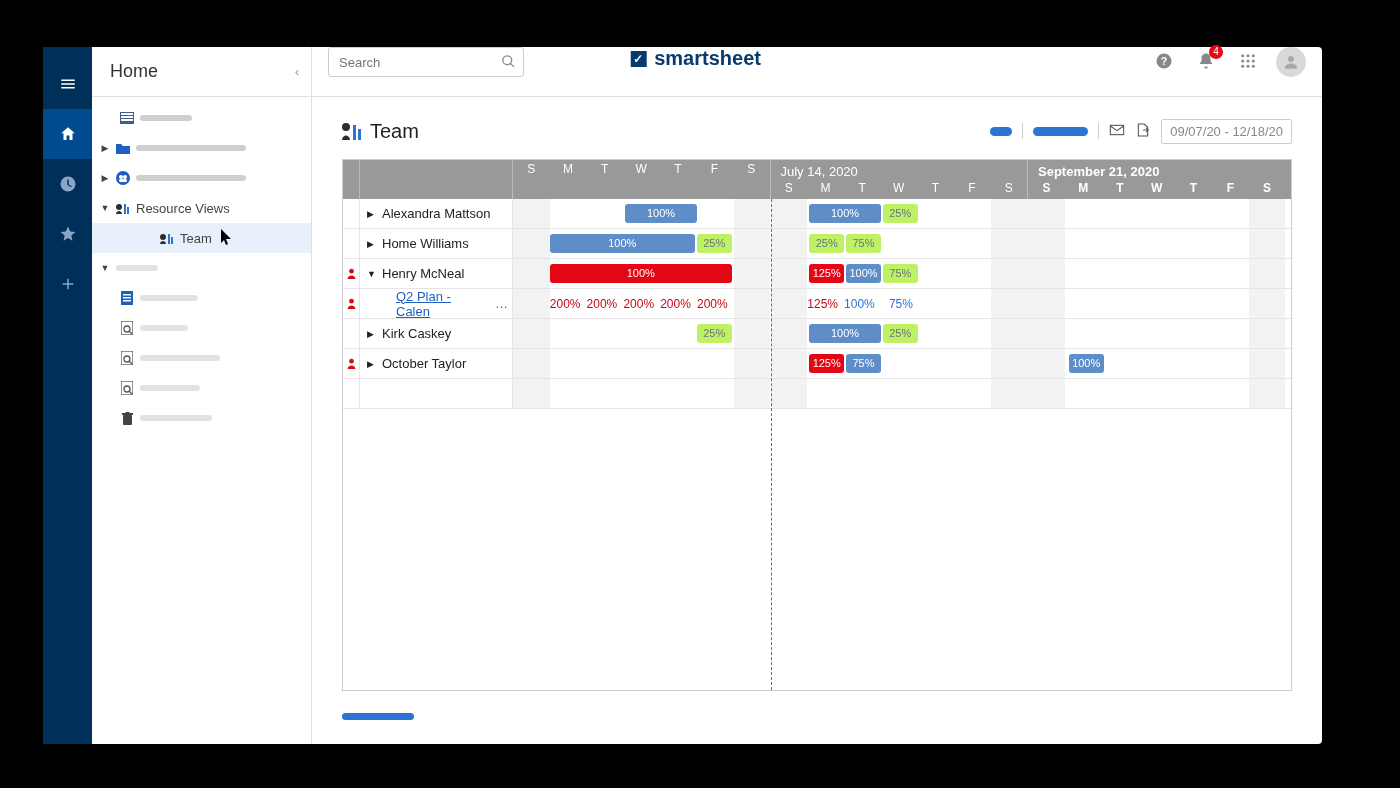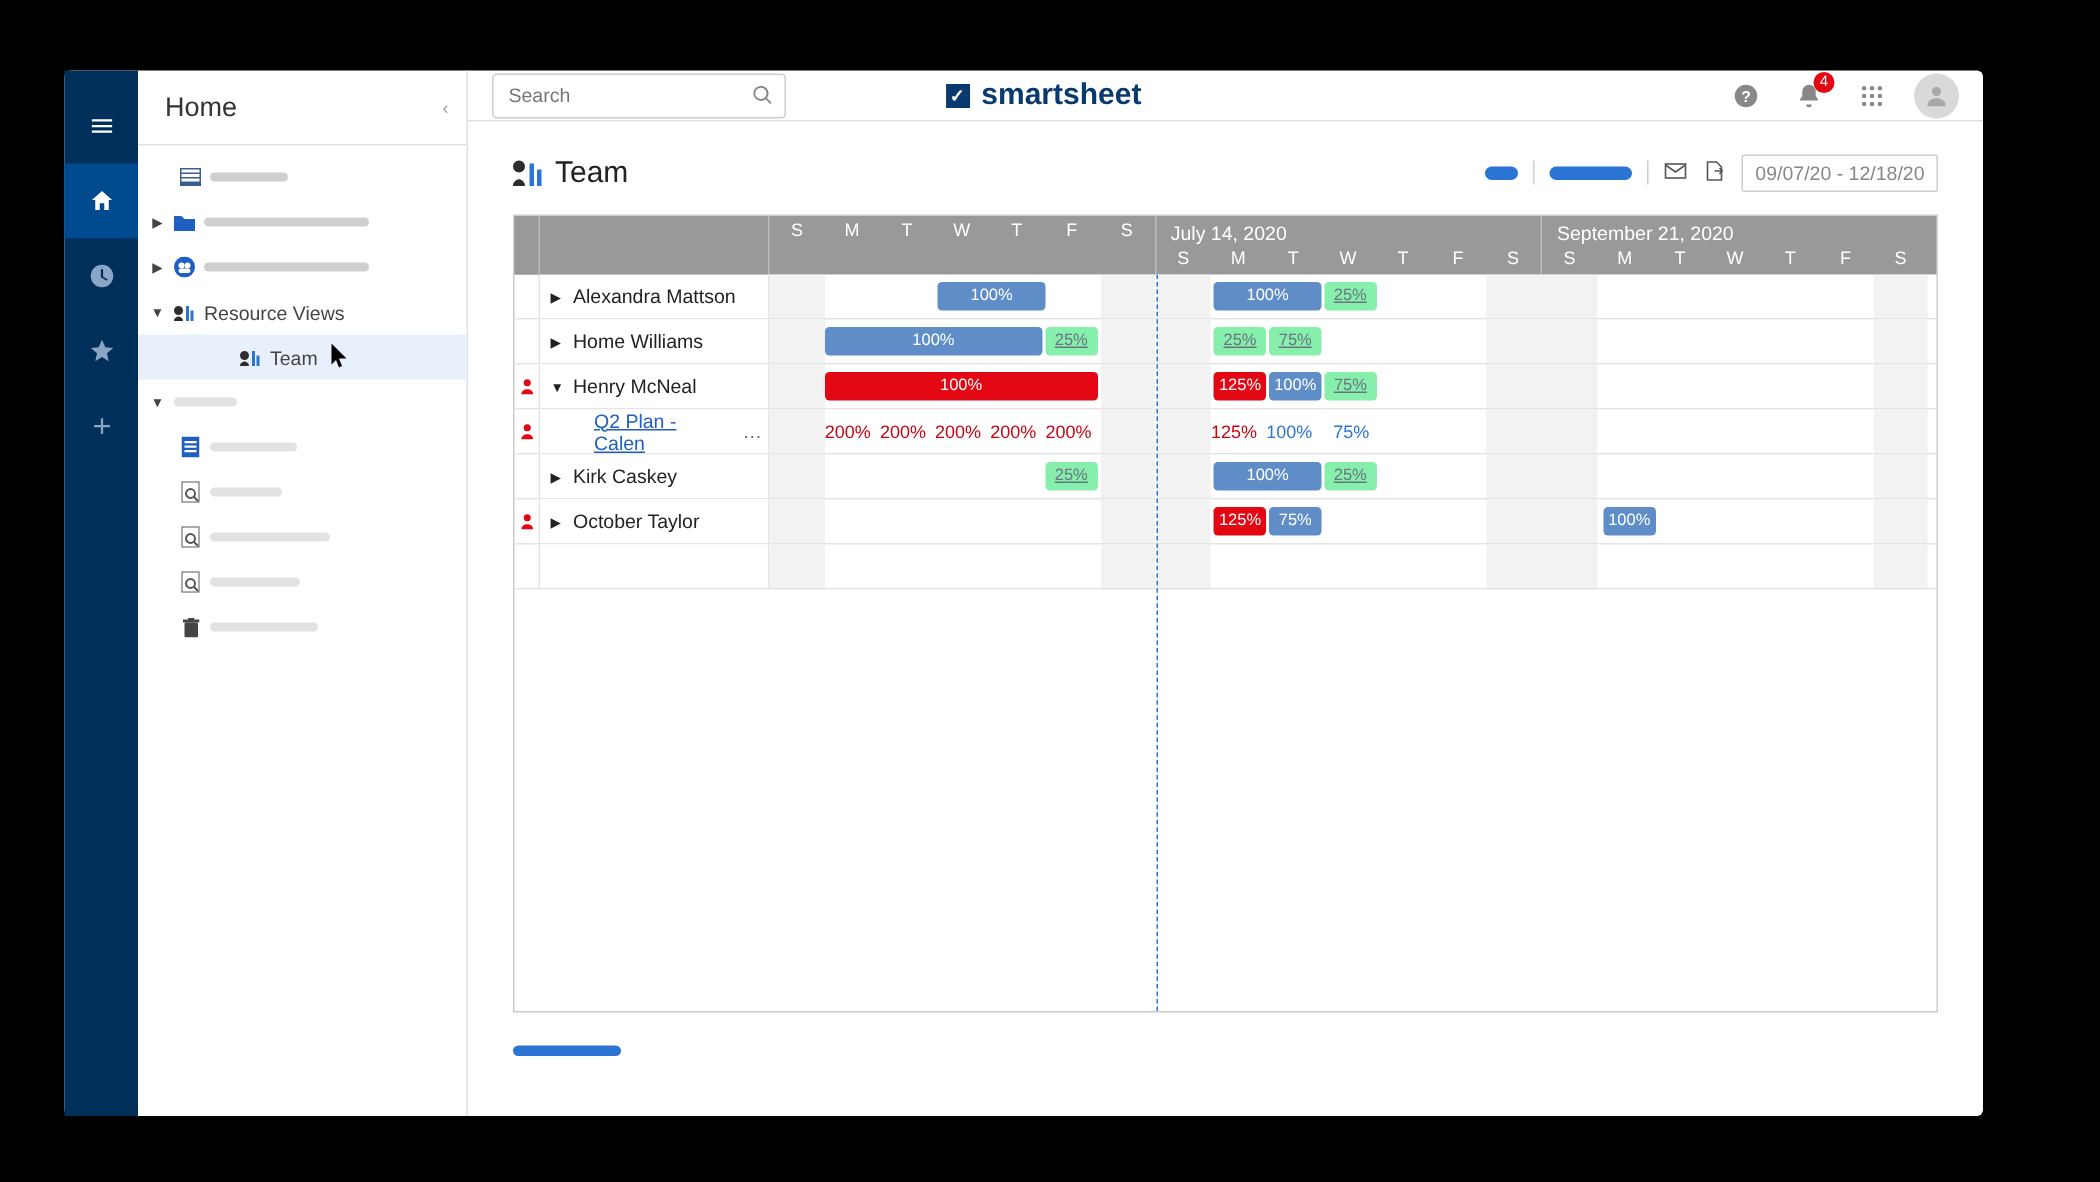--- a/index.html
+++ b/index.html
@@ -16,21 +16,21 @@
 .collapse-caret { color:#999; font-size:12px; }
 .tree { padding:6px 0; font-size:13px; color:#444; }
 .tree-row { display:flex; align-items:center; height:30px; padding:0 10px 0 8px; gap:6px; white-space:nowrap; }
 .tree-row.selected { background:#e8f1fb; }
 .tree-row .tri { font-size:9px; color:#444; width:10px; text-align:center; }
 .tree-row .sp { display:inline-block; }
 .tree-icon { width:14px; height:14px; display:inline-flex; align-items:center; justify-content:center; }
 .ph-line { height:6px; border-radius:3px; background:#cfcfcf; }
 .ph-line.light { background:#e2e2e2; }
 .main { flex:1; display:flex; flex-direction:column; }
-.topbar { height:34px; display:flex; align-items:center; padding:0 16px; gap:14px; border-bottom:1px solid #e0e0e0; }
+.topbar { height:50px; display:flex; padding:0 16px; gap:14px; border-bottom:1px solid #e0e0e0; }
 .search { position:relative; width:196px; }
 .search input { width:100%; height:30px; border:1px solid #ccc; border-radius:3px; padding:0 28px 0 10px; font-size:13px; color:#555; }
 .search svg { position:absolute; right:8px; top:7px; width:15px; height:15px; fill:#888; }
 .spacer { flex:1; }
 .brand { display:flex; align-items:center; gap:8px; color:#093a6e; font-weight:700; font-size:20px; position:absolute; left:50%; transform:translateX(-40%); }
 .brand .check { width:16px; height:16px; background:#093a6e; display:flex; align-items:center; justify-content:center; }
 .brand .check::after { content:"✓"; color:#fff; font-size:12px; font-weight:bold; }
 .tb-icon { width:28px; height:28px; display:flex; align-items:center; justify-content:center; color:#888; position:relative; }
 .tb-icon svg { width:18px; height:18px; fill:#888; }
 .badge { position:absolute; top:-2px; right:-3px; background:#e30613; color:#fff; font-size:10px; border-radius:8px; padding:0 4px; line-height:14px; min-width:14px; text-align:center; }
@@ -44,40 +44,40 @@
 .pill.a { width:22px; background:#2b74d4; }
 .pill.b { width:55px; background:#2b74d4; }
 .sep { width:1px; height:16px; background:#ccc; }
 .ic-btn svg { width:16px; height:16px; fill:#555; }
 .date-box { border:1px solid #ccc; padding:4px 8px; color:#888; font-size:13px; border-radius:2px; }
 .grid { border:1px solid #ccc; display:flex; flex-direction:column; font-size:13px; height:532px; position:relative; }
 .ghead { display:flex; background:#999; color:#fff; }
 .gh-left { width:17px; border-right:1px solid #bbb; background:#999; }
 .gh-name { width:153px; border-right:1px solid #bbb; background:#999; }
 .gh-week { border-right:1px solid #bbb; display:flex; flex-direction:column; }
-.gh-week.w1,.gh-week.w2 { width:257.5px; } .gh-week.w3 { width:257.5px; border-right:none; }
+.gh-week.w1,.gh-week.w2 { width:257.5px; } .gh-week.w3 { width:257.5px; border-right:none;font-weight:bold; }
 .wk-title { padding:4px 10px 0 10px; font-size:13px; }
 .wk-days { display:flex; }
 .wk-days span { flex:1; text-align:center; font-size:12px; padding:2px 0 4px 0; }
 .grows { flex:1; position:relative; overflow:hidden; }
 .vline { position:absolute; top:0; bottom:0; width:0; border-left:1px dashed #2b74d4; z-index:1; }
 .grow { display:flex; height:30px; border-bottom:1px solid #e5e5e5; align-items:center; position:relative; }
 .grow.blank .cell-name { background:#fff; }
 .cell-flag { width:17px; height:100%; border-right:1px solid #e5e5e5; display:flex; align-items:center; justify-content:center; }
 .cell-flag.alert svg { fill:#e30613; width:11px; height:11px; }
 .cell-name { width:153px; height:100%; border-right:1px solid #e5e5e5; display:flex; align-items:center; padding:0 4px 0 22px; gap:4px; color:#222; background:#fff; }
 .cell-name.sub { padding-left:36px; }
 .cell-name a { color:#1f5fc1; text-decoration:underline; }
 .cell-name .tri2 { position:absolute; left:24px; font-size:9px; }
 .cell-name .dots { color:#666; margin-left:6px; }
 .lane { position:relative; height:100%; flex:1; }
 .wknd { position:absolute; top:0; bottom:0; background:#f2f2f2; }
 .chip { position:absolute; top:5px; height:19px; line-height:19px; text-align:center; border-radius:3px; font-size:11px; color:#fff; z-index:2; }
 .chip.blue { background:#5e8dc7; }
-.chip.grey { background:#86efac; color:#6a7480;text-decoration:underline; }
+.chip.grey { background:#bef264; color:#6a7480; }
 .chip.red { background:#e30613; }
 .txtcell { position:absolute; top:0; height:30px; line-height:30px; text-align:left; font-size:12px; z-index:2; width:36.7px; }
 .txtcell.red { color:#c80513; font-weight:500; }
 .txtcell.blue { color:#2b74d4; }
 .footer-ph { width:72px; height:7px; background:#2b74d4; border-radius:4px; margin-top:22px; }
 .cursor { position:absolute; left:180px; top:176px; z-index:5; }
 .cursor svg { width:14px; height:18px; }
 </style>
 </head>
 <body>

